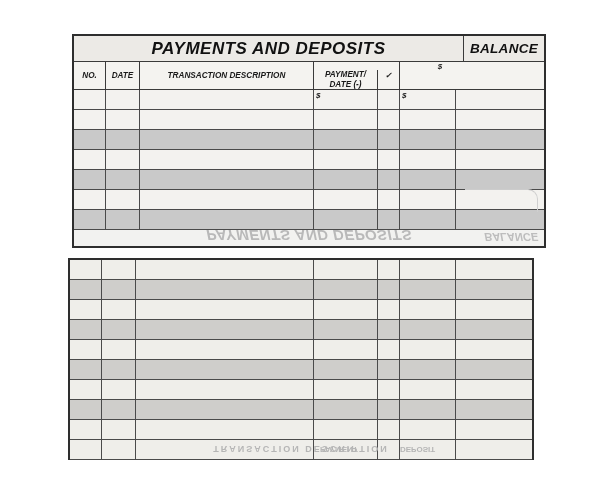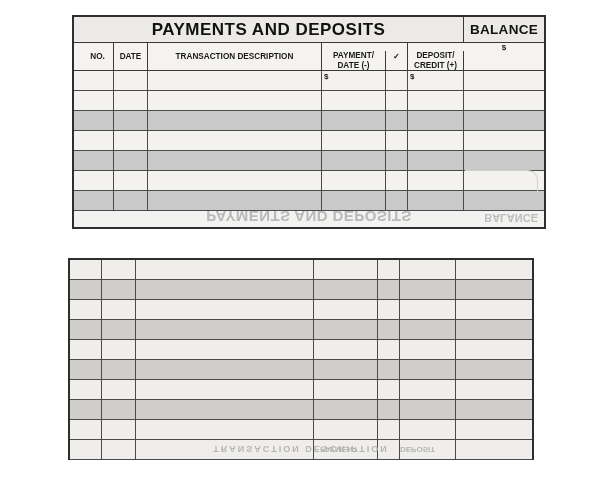--- a/index.html
+++ b/index.html
@@ -19,26 +19,27 @@
     left: 0; top: 0;
     width: 600px;
     height: 500px;
     background: #ffffff;
   }
 
   
   .register-top {
     position: absolute;
     left: 72px;
-    top: 15px;
+    top: 34px;
     width: 474px;
     height: 214px;
     background: #f2f2f0;
     border: 2px solid #2e2e2e;
     box-sizing: border-box;
+    font-style: italic;
   }
   .title-row {
     display: flex;
     height: 26px;
     border-bottom: 1px solid #3a3a3a;
     box-sizing: border-box;
   }
   .title-main {
     flex: 1 1 auto;
     display: flex;
@@ -80,21 +81,21 @@
     color: #1a1a1a;
     display: flex;
     align-items: center;
     justify-content: center;
     text-align: center;
     line-height: 1.15;
     padding: 0 1px;
   }
   .head-cell.last { border-right: none; }
 
-  .c-no    { width: 32px; margin-left: 8px; }
+  .c-no    { width: 32px; }
   .c-date  { width: 34px; }
   .c-desc  { width: 174px; }
   .c-pay   { width: 64px; }
   .c-chk   { width: 22px; }
   .c-dep   { width: 56px; }
   .c-bal   { width: 80px; }
 
   .head-two-line {
     flex-direction: column;
     justify-content: flex-end;
@@ -237,24 +238,20 @@
 
     <div class="head-row">
       <div class="head-cell c-no">NO.</div>
       <div class="head-cell c-date">DATE</div>
       <div class="head-cell c-desc">TRANSACTION DESCRIPTION</div>
       <div class="head-cell c-pay head-two-line">
         <span class="head-sub">PAYMENT/</span>
         <span class="head-sub">DATE (-)</span>
       </div>
       <div class="head-cell c-chk">✓</div>
-      <div class="head-cell c-dep head-two-line">
-        <span class="head-sub">DEPOSIT/</span>
-        <span class="head-sub">CREDIT (+)</span>
-      </div>
       <div class="head-cell c-bal last">
         <span class="dollar" style="align-self:flex-start;">$</span>
       </div>
     </div>
 
     <div class="body-rows">
 
       <div class="row plain">
         <div class="cell c-no"></div>
         <div class="cell c-date"></div>

